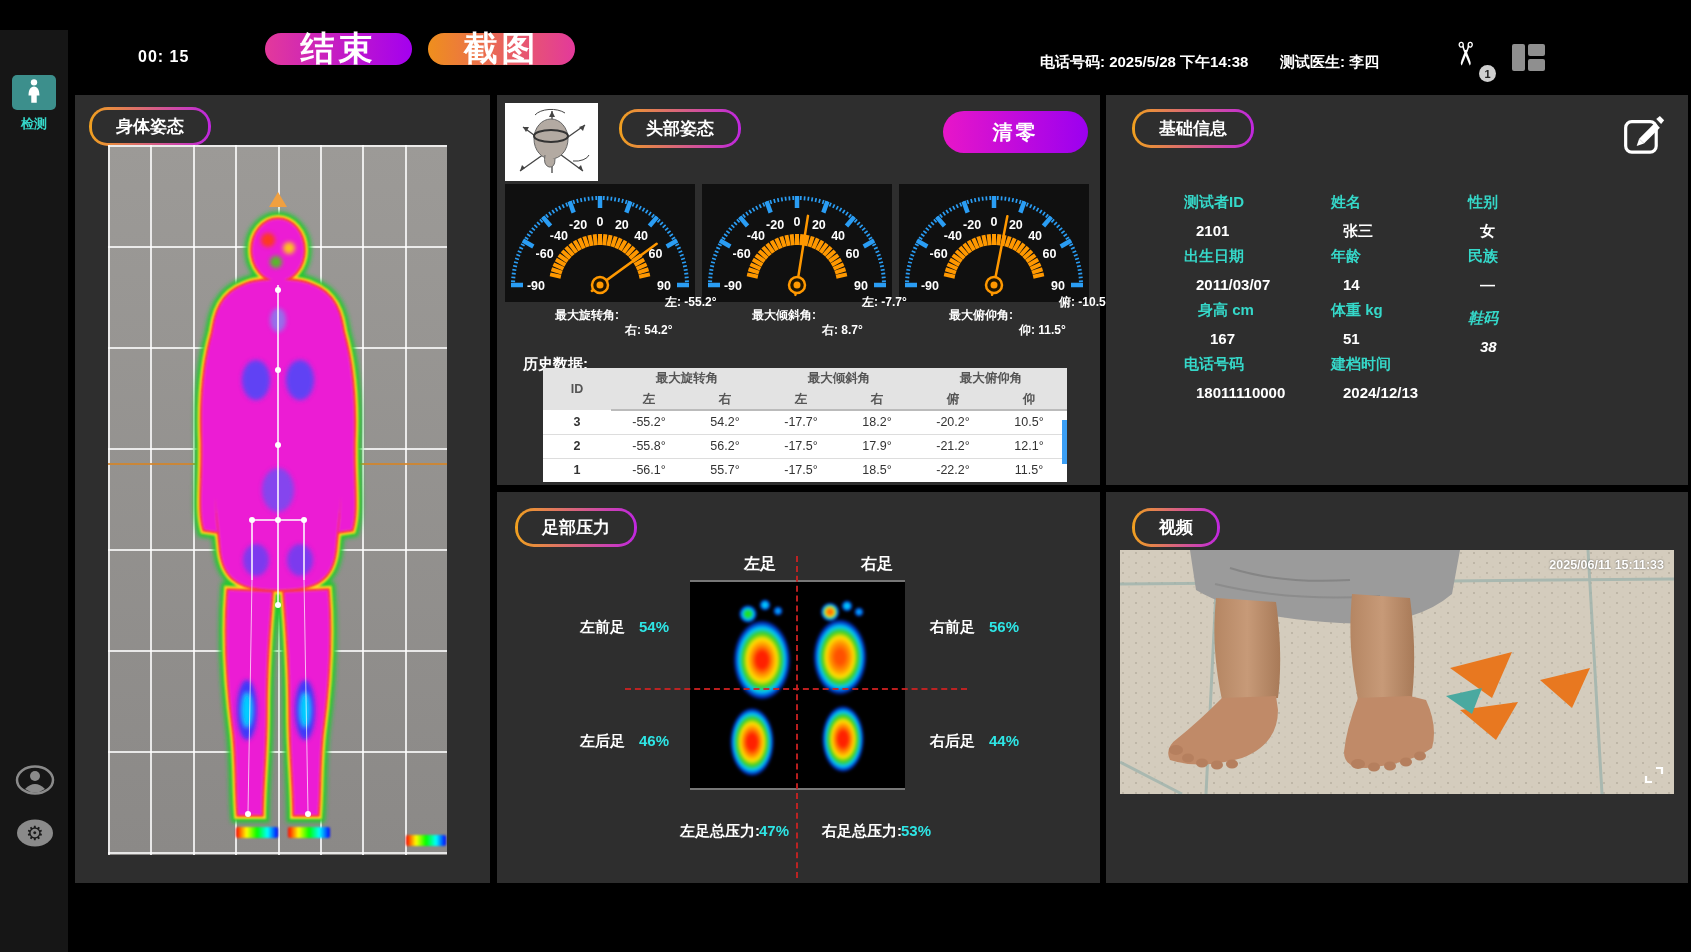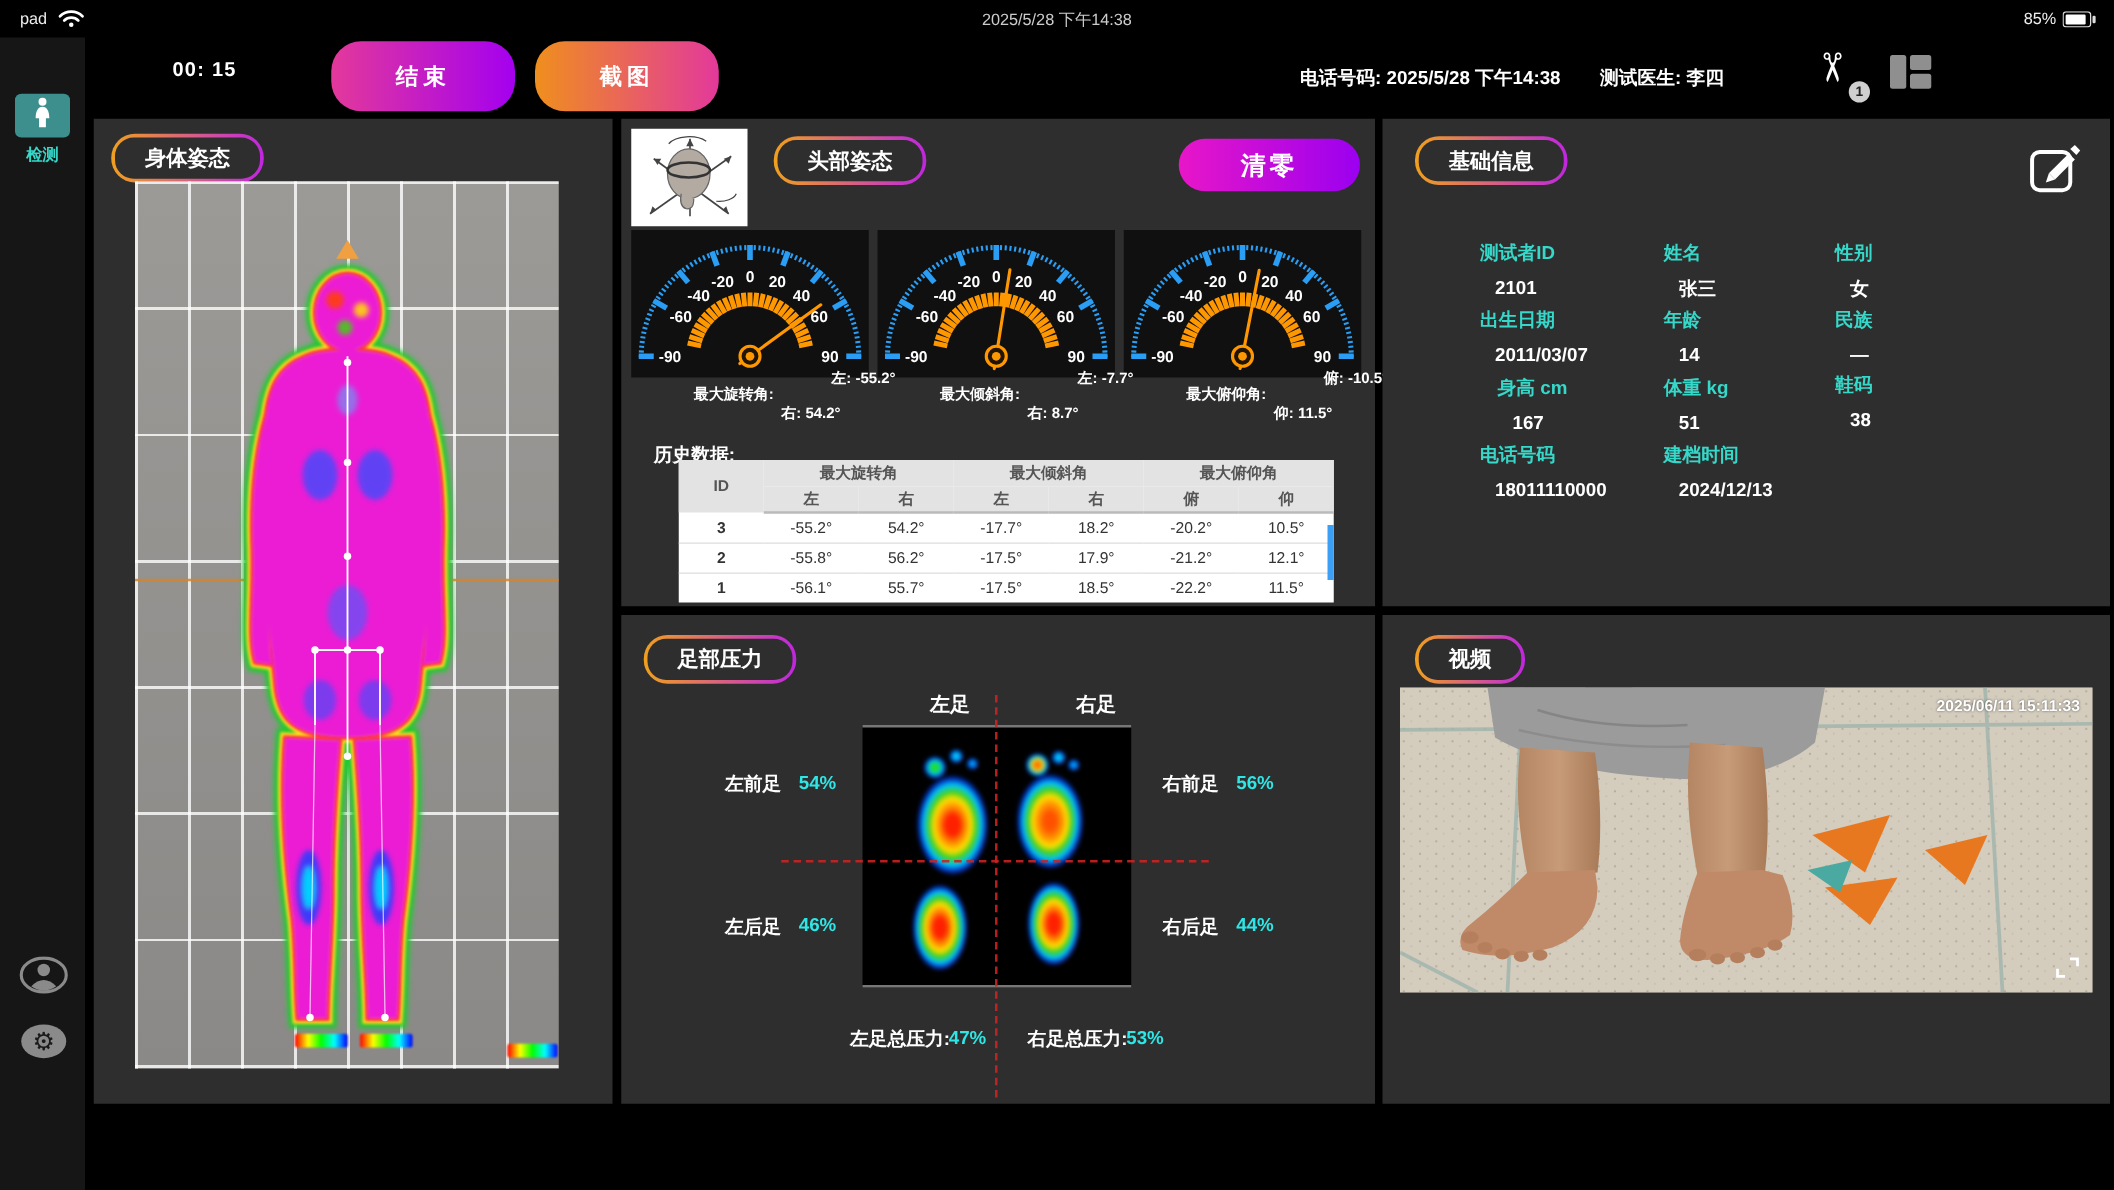--- a/index.html
+++ b/index.html
@@ -18,22 +18,22 @@
   
   .sidebar{position:absolute;left:0;top:30px;width:68px;height:922px;background:#161616;}
   .detect-btn{position:absolute;left:12px;top:45px;width:44px;height:35px;background:#3c8f8c;
               border-radius:5px;display:flex;align-items:center;justify-content:center;cursor:pointer;}
   .detect-label{position:absolute;left:0;top:85px;width:68px;text-align:center;
                 color:#35d8c9;font-size:13px;font-weight:bold;}
   .side-bottom-icon{position:absolute;left:15px;width:40px;height:32px;}
 
   
   .timer{position:absolute;left:138px;top:48px;font-size:16px;font-weight:bold;letter-spacing:1px;}
-  .big-btn{position:absolute;top:33px;width:147px;height:56px;border-radius:24px;border:none;
-           color:#fff;font-size:18px;font-weight:bold;font-family:Liberation Serif, serif;cursor:pointer;
+  .big-btn{position:absolute;top:33px;width:147px;height:32px;border-radius:24px;border:none;
+           color:#fff;font-size:34px;font-weight:bold;font-family:Liberation Serif, serif;cursor:pointer;
            display:flex;align-items:center;justify-content:center;letter-spacing:4px;}
   .btn-end{left:265px;background:linear-gradient(90deg,#e3399b,#a400ef);}
   .btn-shot{left:428px;background:linear-gradient(90deg,#ef8f1d,#e3399b);text-align:center;}
   .tb-text{position:absolute;top:53px;font-size:15px;font-weight:bold;color:#fff;white-space:nowrap;}
   .scissors-wrap{position:absolute;left:1450px;top:38px;width:44px;height:42px;cursor:pointer;}
   .scissors-glyph{position:absolute;left:2px;top:0px;font-size:32px;color:#fff;
                   transform:rotate(90deg);line-height:1;}
   .scissors-badge{position:absolute;right:-2px;bottom:-2px;width:17px;height:17px;border-radius:50%;
                   background:#cfcfcf;color:#222;font-size:11px;font-weight:bold;
                   display:flex;align-items:center;justify-content:center;}
@@ -114,39 +114,20 @@
   .video-box{position:absolute;left:14px;top:58px;width:554px;height:244px;background:#d4ccbd;overflow:hidden;}
   .video-ts{position:absolute;right:10px;top:8px;font-size:12.5px;font-weight:bold;color:#fff;
             text-shadow:0 0 2px rgba(0,0,0,.6);}
   .expand-icon{position:absolute;right:10px;bottom:6px;cursor:pointer;}
 </style>
 </head>
 <body>
 
 <div class="stage">
 
-  <div class="statusbar">
-    <span class="sb-device">pad</span>
-    <span class="sb-wifi">
-      <svg width="22" height="16" viewBox="0 0 22 16">
-        <path d="M2,7 A13,13 0 0 1 20,7" stroke="#fff" stroke-width="2.2" fill="none" stroke-linecap="round"></path>
-        <path d="M5.4,10.4 A8,8 0 0 1 16.6,10.4" stroke="#fff" stroke-width="2.2" fill="none" stroke-linecap="round"></path>
-        <circle cx="11" cy="13.8" r="1.8" fill="#fff"></circle>
-      </svg>
-    </span>
-    <div class="sb-time">2025/5/28 下午14:38</div>
-    <span class="sb-batt-pct">85%</span>
-    <span class="sb-batt">
-      <svg width="27" height="13" viewBox="0 0 27 13">
-        <rect x="0.5" y="0.5" width="22" height="12" rx="2.5" stroke="#ddd" fill="none"></rect>
-        <rect x="2.5" y="2.5" width="16" height="8" rx="1" fill="#fff"></rect>
-        <rect x="24" y="3.5" width="2.5" height="6" rx="1" fill="#ddd"></rect>
-      </svg>
-    </span>
-  </div>
 
   <div class="sidebar">
     <div class="detect-btn">
       <span>
         <svg width="20" height="26" viewBox="0 0 22 28">
           <circle cx="11" cy="4.5" r="3.5" fill="#fff"></circle>
           <path d="M11,9 C7,9 5,13 5,19 L8,19 L8,27 L14,27 L14,19 L17,19 C17,13 15,9 11,9 Z" fill="#fff"></path>
         </svg>
       </span>
     </div>
@@ -792,21 +773,21 @@
         <div class="info-value">—</div>
       </div>
     <div class="info-cell" style="left:92px;top:206px;">
       <div class="info-label">身高 cm</div>
         <div class="info-value">167</div>
       </div>
     <div class="info-cell" style="left:225px;top:206px;">
       <div class="info-label">体重 kg</div>
         <div class="info-value">51</div>
       </div>
-    <div class="info-cell" style="left:362px;top:204px;">
+    <div class="info-cell" style="left:362px;top:214px;font-style:italic;">
       <div class="info-label">鞋码</div>
         <div class="info-value">38</div>
       </div>
     <div class="info-cell" style="left:78px;top:260px;">
       <div class="info-label">电话号码</div>
         <div class="info-value">18011110000</div>
       </div>
     <div class="info-cell" style="left:225px;top:260px;">
       <div class="info-label">建档时间</div>
         <div class="info-value">2024/12/13</div>

